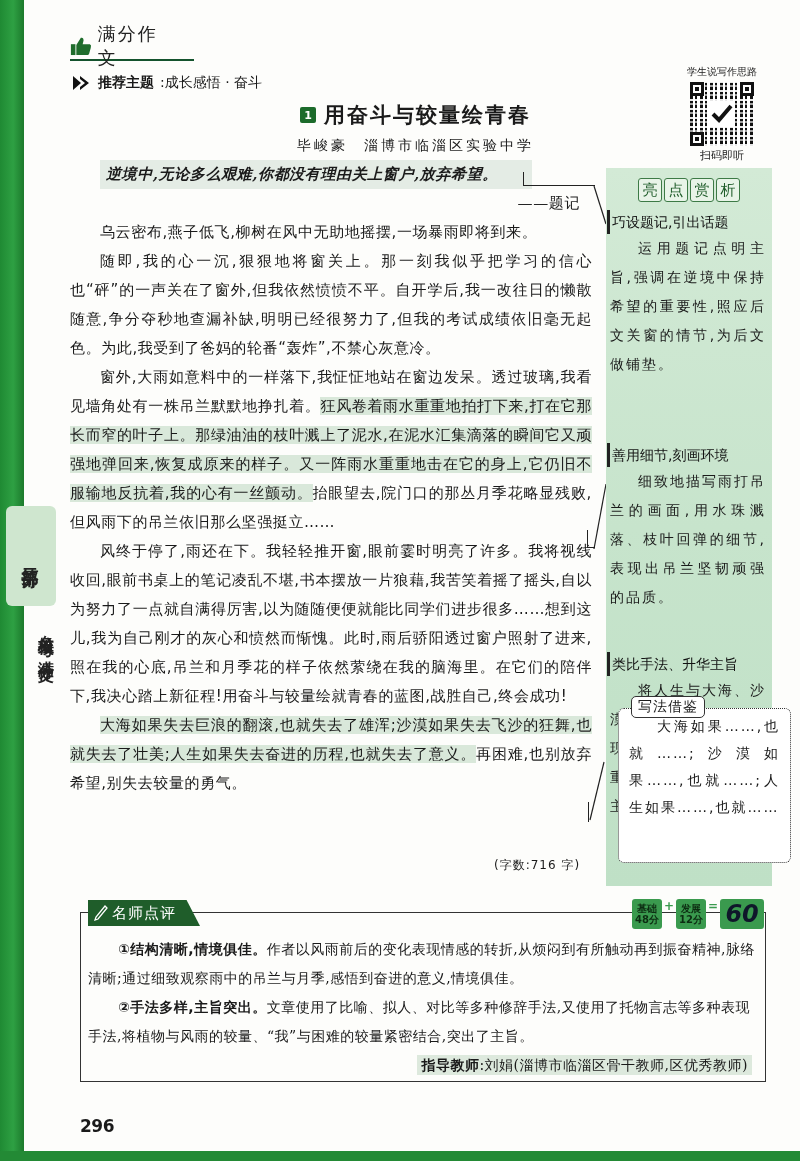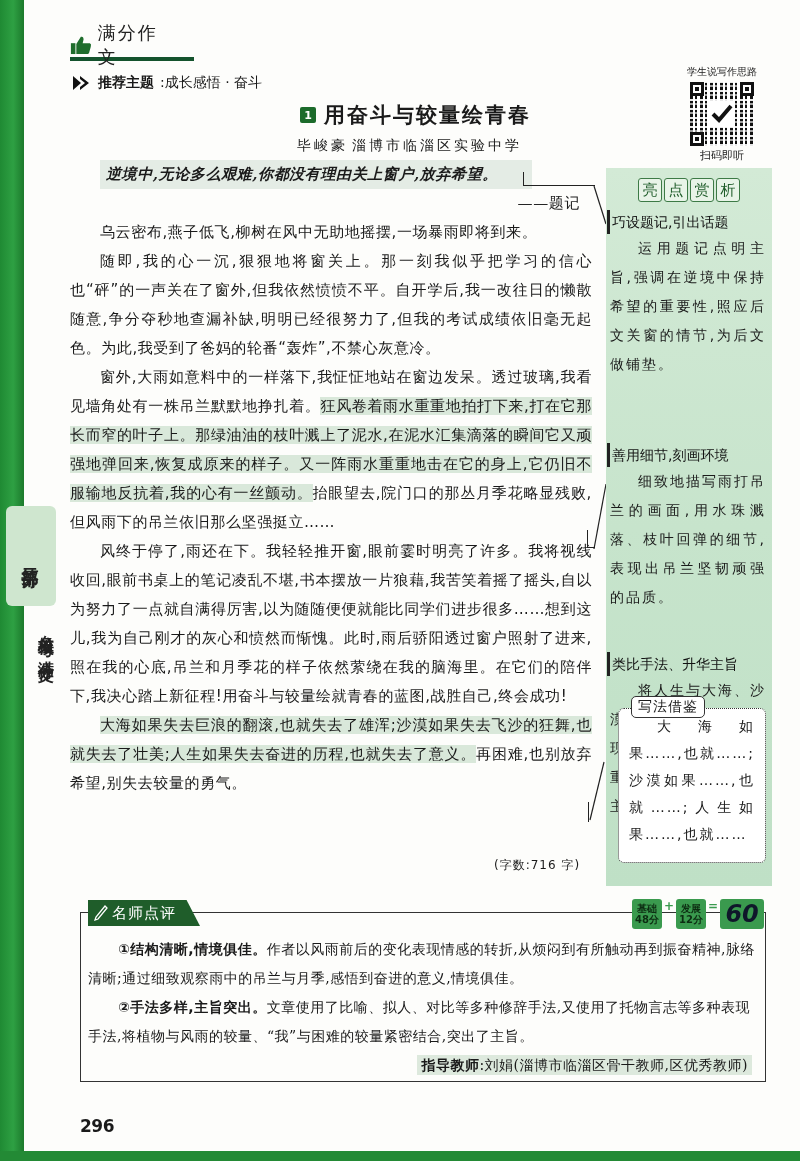--- a/index.html
+++ b/index.html
@@ -32,21 +32,21 @@
   .side-label {
     position: absolute; left: 30px; top: 622px; width: 26px;
     writing-mode: vertical-rl; font-weight: bold; font-size: 16px;
     letter-spacing: 2px; color: #222;
   }
 
   
   .header-title {
     position: absolute; left: 70px; top: 33px; height: 28px;
     display: flex; align-items: center; gap: 6px;
-    border-bottom: 4px solid #14532d; padding-right: 24px; width: 124px;
+    border-bottom: 2px solid #14532d; padding-right: 24px; width: 124px;
   }
   .thumb-icon { width: 24px; height: 22px; }
   .header-title .txt { font-size: 18px; letter-spacing: 2px; color: #222; }
   .theme-row {
     position: absolute; left: 72px; top: 74px; display: flex; align-items: center; gap: 6px;
     font-size: 14px;
   }
   .theme-row .label { font-weight: bold; }
   .chev-icon { width: 20px; height: 16px; }
 
@@ -55,21 +55,21 @@
   }
   .num-badge {
     width: 16px; height: 16px; background: #1c6b2b; color: #fff; font-size: 11px; font-weight: bold;
     display: flex; align-items: center; justify-content: center; border-radius: 2px;
   }
   .article-title .t { font-family: "DejaVu Serif", "Liberation Serif", serif; font-size: 21px; font-weight: bold; letter-spacing: 2px; }
   .byline {
     position: absolute; left: 297px; top: 137px; font-size: 14px; letter-spacing: 3px;
     font-family: "DejaVu Serif", "Liberation Serif", serif;
   }
-  .byline .school { margin-left: 4px; font-family: Liberation Mono, monospace; }
+  .byline .school { margin-left: 16px; font-family: Liberation Mono, monospace; }
 
   
   .qr-block { position: absolute; left: 672px; top: 65px; width: 100px; text-align: center; }
   .qr-block .cap1 { font-size: 10px; color: #222; }
   .qr-block .cap2 { font-size: 11px; color: #222; margin-top: 2px; }
   .qr {
     width: 64px; height: 64px; margin: 3px auto 0; position: relative;
     background:
       repeating-linear-gradient(90deg, #111 0 3px, #fff 3px 5px, #111 5px 7px, #fff 7px 10px),
       #fff;
@@ -121,21 +121,21 @@
     width: 24px; height: 24px; border: 1.5px solid #3d7a46; border-radius: 3px; background: #e8f4e8;
     display: flex; align-items: center; justify-content: center; font-size: 15px; color: #1d5b28;
   }
   .note { position: relative; padding-left: 4px; margin-top: 8px; }
   .note .nt { font-size: 14px; color: #111; line-height: 24px; border-left: 3px solid #222; padding-left: 2px; margin-left: -3px; }
   .note .nb { font-size: 14px; line-height: 29px; letter-spacing: 2px; text-align: justify; padding-right: 6px; text-indent: 28px; }
   .note.n1 { margin-top: 8px; }
   .note.n2 { margin-top: 64px; }
   .note.n3 { margin-top: 40px; }
   .write-ref {
-    position: absolute; left: 12px; top: 540px; width: 148px; height: 155px;
+    position: absolute; left: 12px; top: 540px; width: 173px; height: 155px;
     border: 1.5px dotted #333; border-radius: 6px; background: #fff;
   }
   .write-ref .tag {
     position: absolute; left: 12px; top: -13px; background: #fff; border: 1.5px solid #333; border-radius: 5px;
     font-size: 14px; padding: 1px 6px; letter-spacing: 1px;
   }
   .write-ref .wt {
     margin-top: 4px; padding: 0 10px; font-size: 14px; line-height: 27px; letter-spacing: 2px;
     text-indent: 28px; text-align: justify;
   }

